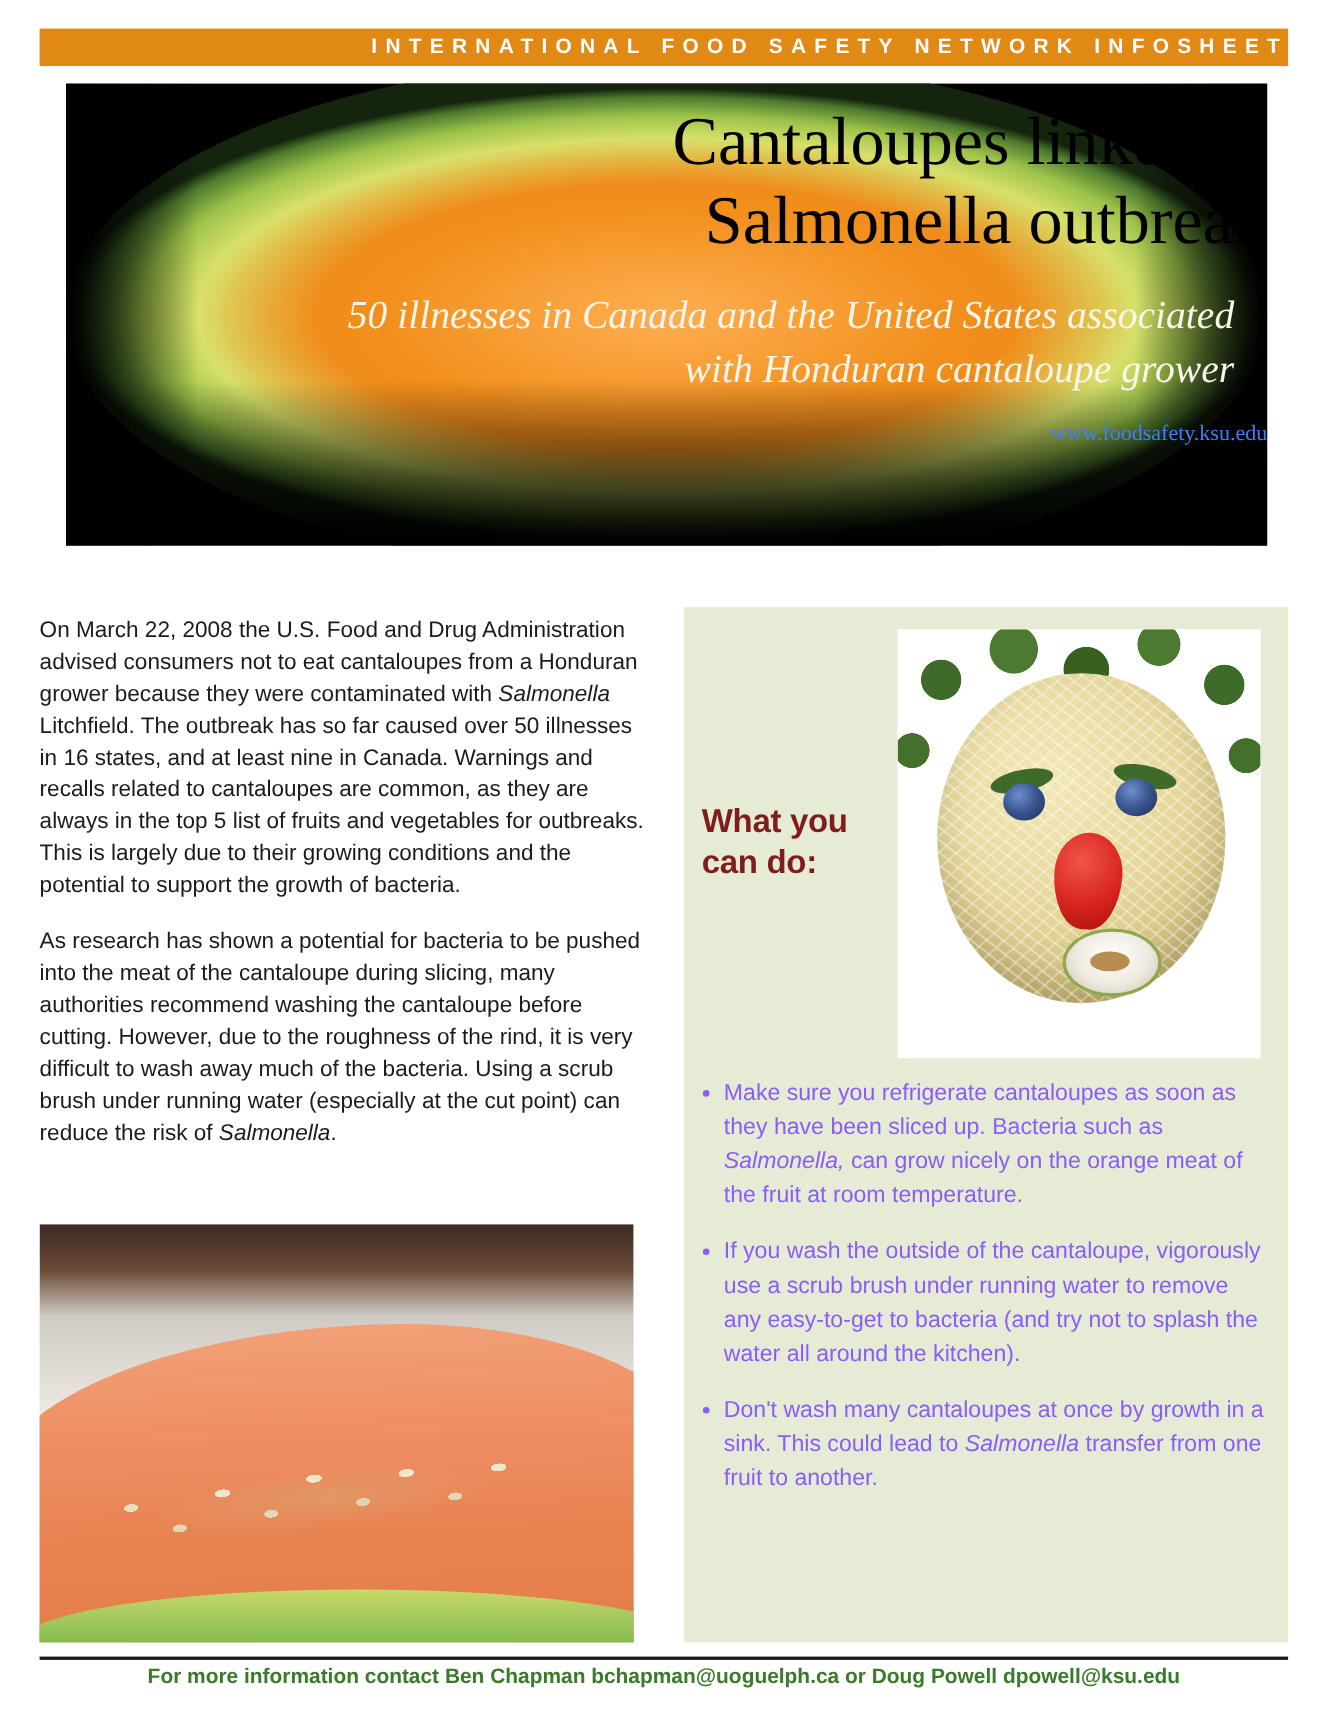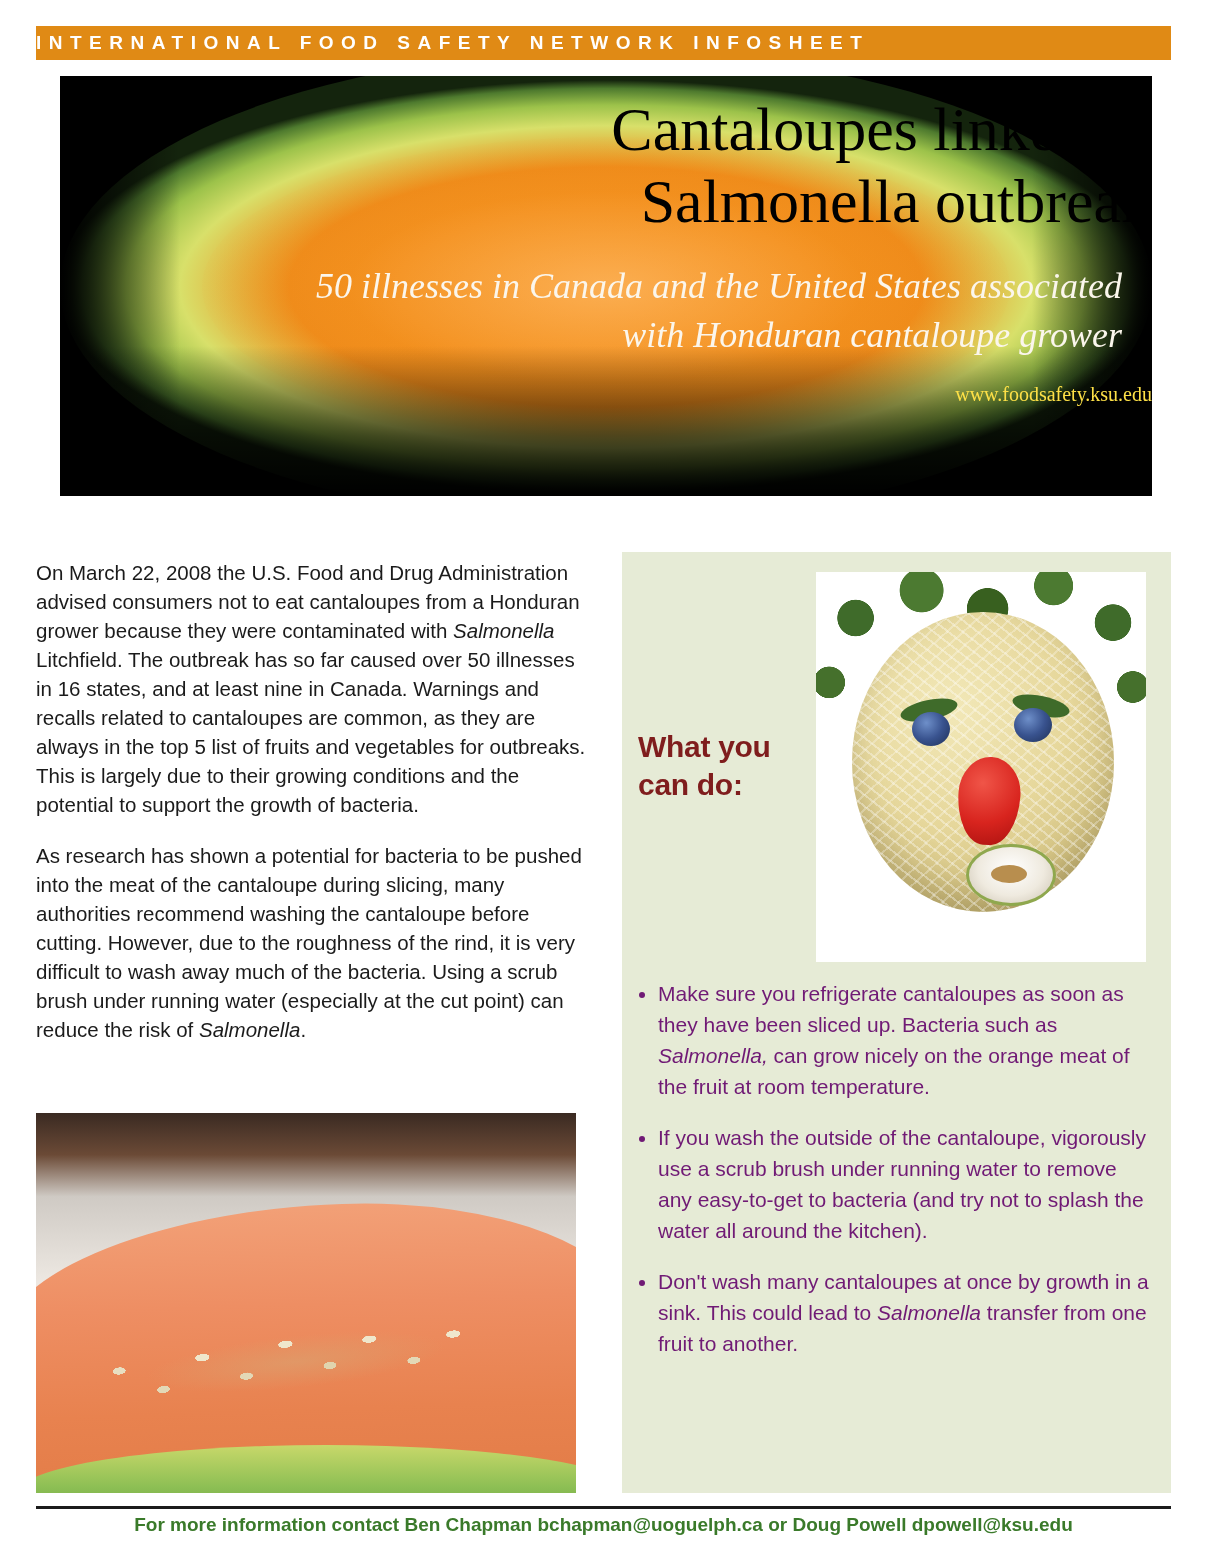--- a/index.html
+++ b/index.html
@@ -22,21 +22,21 @@
     top: 26px;
     width: 1135px;
     height: 34px;
     background: #E08A15;
     color: #ffffff;
     font-weight: bold;
     font-size: 19px;
     letter-spacing: 7.5px;
     display: flex;
     align-items: center;
-    justify-content: flex-start;
+    justify-content: flex-end;
     text-align: center;
   }
 
   
   .hero {
     position: absolute;
     left: 60px;
     top: 76px;
     width: 1092px;
     height: 420px;
@@ -94,21 +94,21 @@
     font-size: 36px;
     line-height: 1.35;
     color: #FBF6EC;
     margin-top: 30px;
     padding: 0 30px;
   }
   .hero-urls {
     font-family: "Liberation Serif", serif;
     font-size: 20px;
     line-height: 1.35;
-    color: #fde047;
+    color: #3b82f6;
     margin-top: 22px;
   }
 
   
   .article {
     position: absolute;
     left: 36px;
     top: 558px;
     width: 560px;
     font-size: 20.5px;
@@ -256,21 +256,21 @@
   }
 
   
   .bullets {
     position: absolute;
     left: 640px;
     top: 978px;
     width: 512px;
     font-size: 21px;
     line-height: 31px;
-    color: #701a75;
+    color: #8b5cf6;
   }
   .bullets li { margin-bottom: 20px; }
   .bullets ul { margin: 0; padding-left: 18px; }
   .bullets em { font-style: italic; }
 
   
   .footer-rule {
     position: absolute;
     left: 36px;
     top: 1506px;

